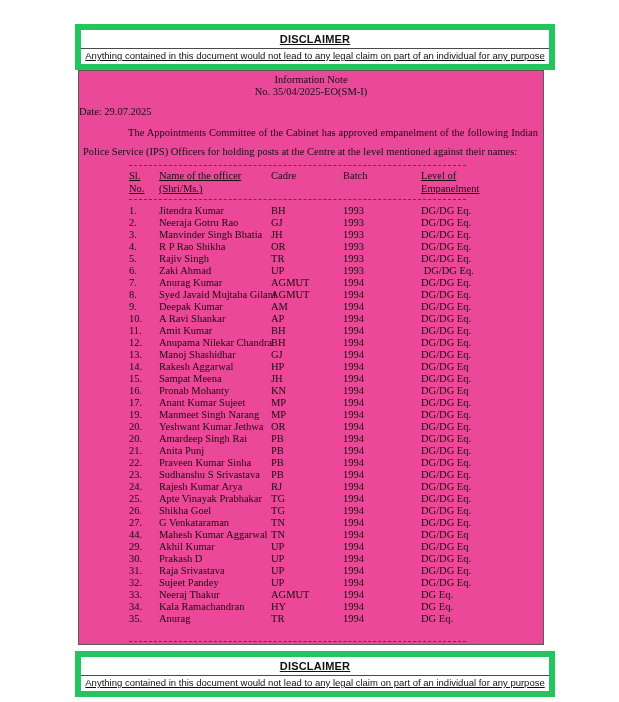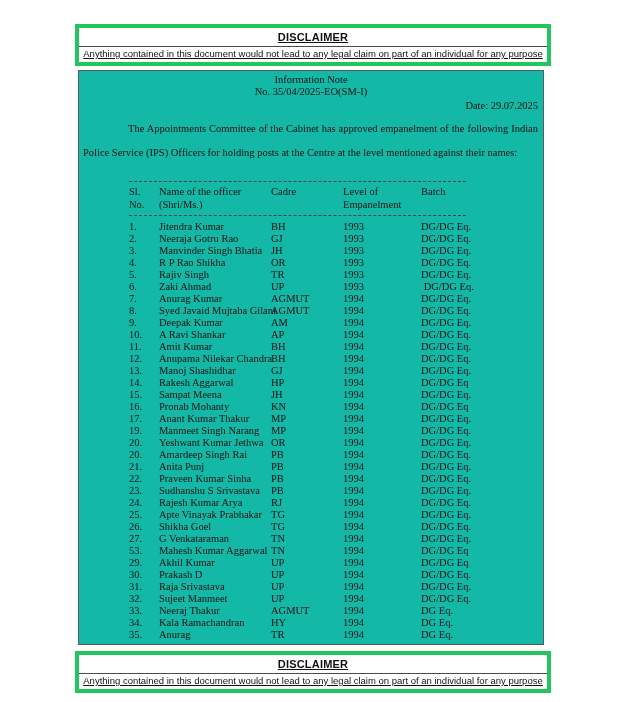--- a/index.html
+++ b/index.html
@@ -4,60 +4,60 @@
 <style>
   html, body { margin:0; padding:0; }
   body {
     width:619px; height:702px; position:relative;
     background:#ffffff; color:#111;
     font-family:"Liberation Serif", serif;
   }
   
   .disc-box {
     position:absolute; left:75px; width:468px;
-    border:4px solid #22c55e; background:#fff;
+    border:6px solid #22c55e; background:#fff;
     font-family:"Liberation Sans", sans-serif; text-align:center;
   }
   .disc-top { top:24px; }
   .disc-bottom { top:651px; }
   .disc-title {
     font-weight:bold; text-decoration:underline; font-size:11px;
     line-height:13px; padding:3px 0 2px; border-bottom:1px solid #4a4a4a;
     letter-spacing:.2px;
   }
   .disc-text { font-size:9.5px; line-height:12px; padding:1px 2px 2px;text-decoration:underline; }
 
   
   .note-box {
     position:absolute; left:78px; top:70px; width:464px; height:573px;
-    border:1px solid #5a5a5a; background:#14b8a6; font-size:10.5px;
+    border:1px solid #5a5a5a; background:#ec4899; font-size:10.5px;
     overflow:hidden;
   }
   .center { text-align:center; }
   .note-title { margin-top:3px; line-height:12px; }
   .note-num   { line-height:12px; }
-  .note-date  { margin-top:2px; line-height:12px; text-align:right; padding-right:5px; }
+  .note-date  { margin-top:8px; line-height:12px; text-align:left; padding-right:5px; }
   .para {
-    margin:5px 5px 16px 4px; text-indent:45px; text-align:justify;
-    line-height:24px;
+    margin:5px 5px 4px 4px; text-indent:45px; text-align:justify;
+    line-height:19px;
   }
   .dash {
     height:0; width:337px; margin-left:50px;
     border-top:1px dashed #444;
   }
   .dash-1 { margin-top:3px; }
   .dash-2 { margin-top:4px; }
   .dash-3 { margin-top:16px; }
 
   .thead, .trow {
     display:grid; grid-template-columns:30px 112px 72px 78px auto;
     padding-left:50px;
   }
   .thead { margin-top:3px; line-height:13px; }
-  .thead .hline { display:block; }
+  .thead .hline { display:block;text-decoration:underline; }
   .tbody { margin-top:5px; }
   .trow { height:12px; line-height:12px; white-space:nowrap; }
   .c-cadre { text-align:left; padding-right:22px; }
 </style>
 </head>
 <body>
 
 <div>
 
   <div class="disc-box disc-top">
@@ -77,25 +77,25 @@
     <div class="thead">
       <div>
         <span class="hline">Sl.</span>
         <span class="hline">No.</span>
       </div>
       <div>
         <span class="hline">Name of the officer</span>
         <span class="hline">(Shri/Ms.)</span>
       </div>
       <div class="c-cadre">Cadre</div>
+      <div>Batch</div>
       <div>
         <span class="hline">Level of</span>
         <span class="hline">Empanelment</span>
       </div>
-      <div>Batch</div>
     </div>
 
     <div class="dash dash-2"></div>
 
     <div class="tbody">
   <div class="trow">
     <div>1.</div>
     <div>Jitendra Kumar</div>
     <div class="c-cadre">BH</div>
     <div>1993</div>
@@ -217,21 +217,21 @@
   <div class="trow">
     <div>16.</div>
     <div>Pronab Mohanty</div>
     <div class="c-cadre">KN</div>
     <div>1994</div>
     <div>DG/DG Eq</div>
   </div>
 
   <div class="trow">
     <div>17.</div>
-    <div>Anant Kumar Thakur</div>
+    <div>Anant Kumar Sujeet</div>
     <div class="c-cadre">MP</div>
     <div>1994</div>
     <div>DG/DG Eq.</div>
   </div>
 
   <div class="trow">
     <div>19.</div>
     <div>Manmeet Singh Narang</div>
     <div class="c-cadre">MP</div>
     <div>1994</div>
@@ -304,21 +304,21 @@
 
   <div class="trow">
     <div>27.</div>
     <div>G Venkataraman</div>
     <div class="c-cadre">TN</div>
     <div>1994</div>
     <div>DG/DG Eq.</div>
   </div>
 
   <div class="trow">
-    <div>53.</div>
+    <div>44.</div>
     <div>Mahesh Kumar Aggarwal</div>
     <div class="c-cadre">TN</div>
     <div>1994</div>
     <div>DG/DG Eq</div>
   </div>
 
   <div class="trow">
     <div>29.</div>
     <div>Akhil Kumar</div>
     <div class="c-cadre">UP</div>
@@ -337,21 +337,21 @@
   <div class="trow">
     <div>31.</div>
     <div>Raja Srivastava</div>
     <div class="c-cadre">UP</div>
     <div>1994</div>
     <div>DG/DG Eq.</div>
   </div>
 
   <div class="trow">
     <div>32.</div>
-    <div>Sujeet Manmeet</div>
+    <div>Sujeet Pandey</div>
     <div class="c-cadre">UP</div>
     <div>1994</div>
     <div>DG/DG Eq.</div>
   </div>
 
   <div class="trow">
     <div>33.</div>
     <div>Neeraj Thakur</div>
     <div class="c-cadre">AGMUT</div>
     <div>1994</div>

